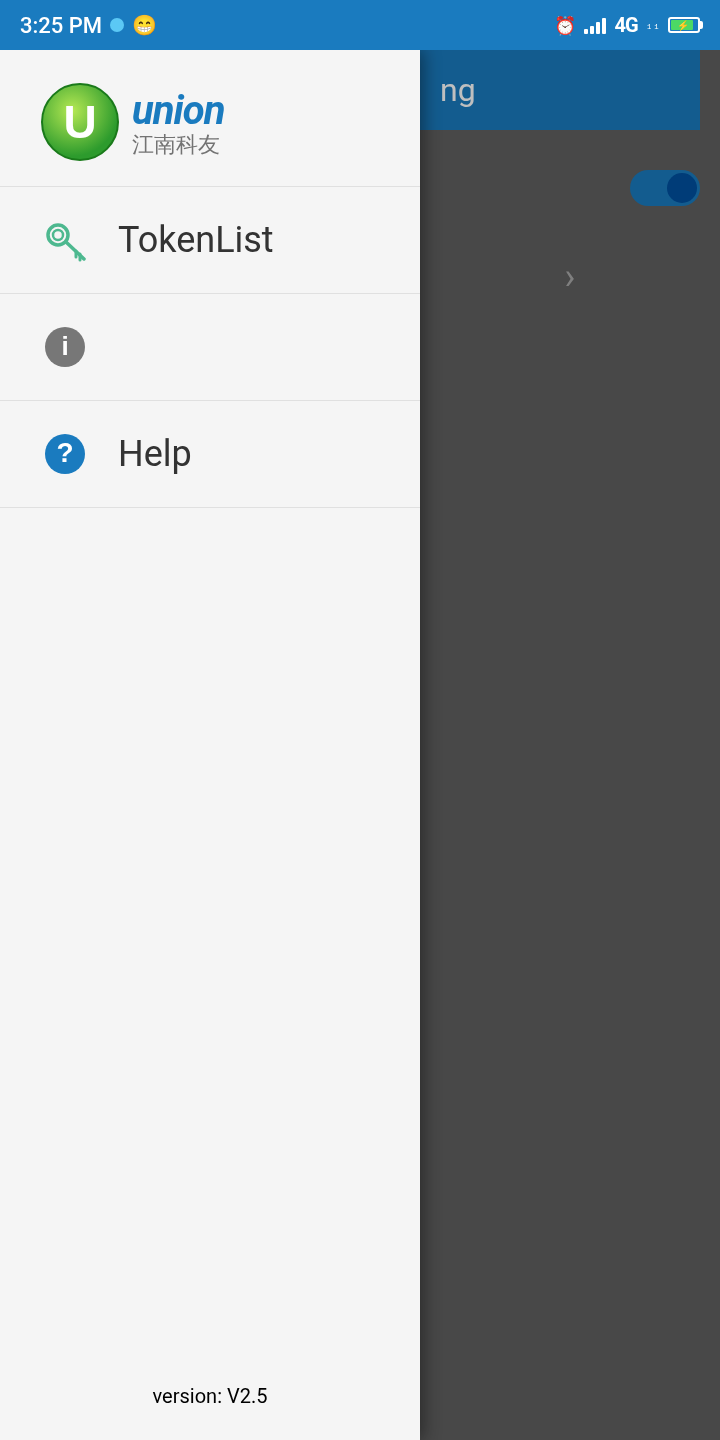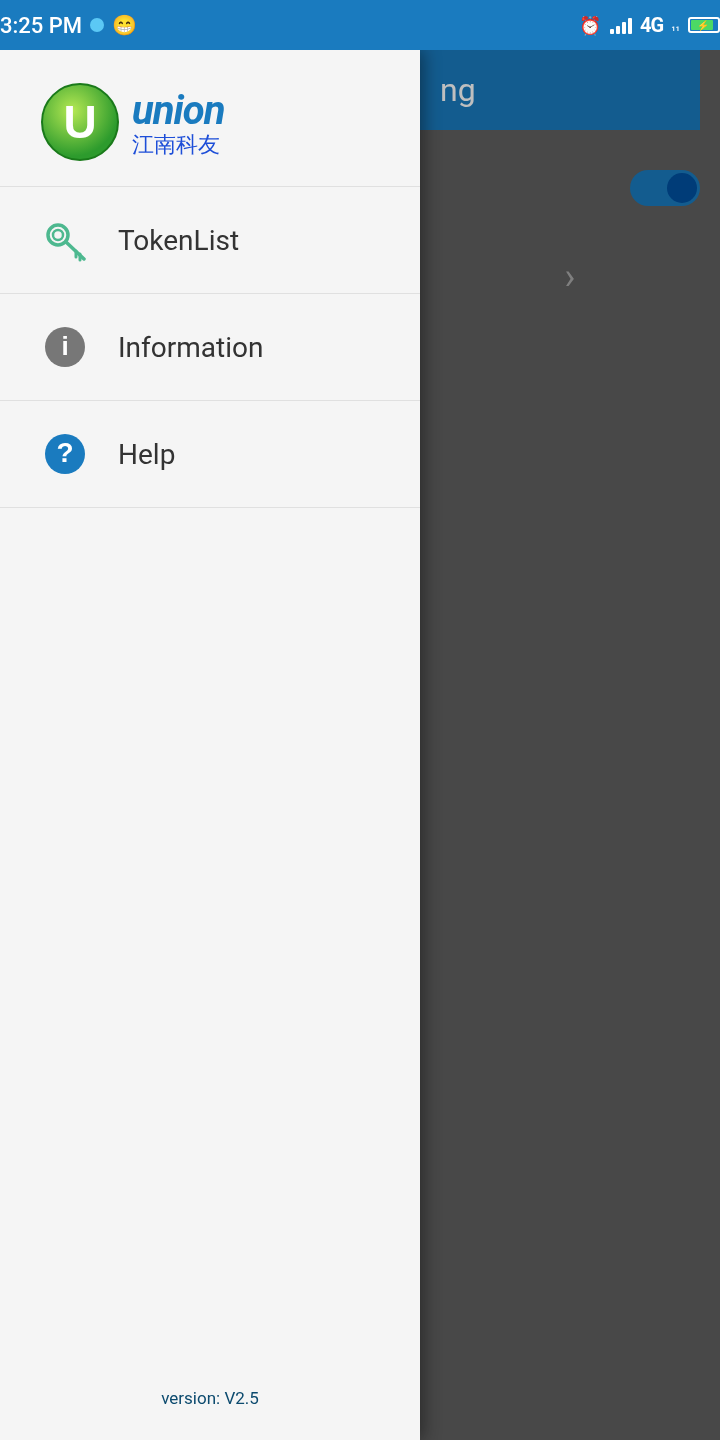--- a/index.html
+++ b/index.html
@@ -14,21 +14,21 @@
     }
 
     
     .status-bar {
       width: 720px;
       height: 50px;
       background: #1a7bbf;
       display: flex;
       align-items: center;
       justify-content: space-between;
-      padding: 0 0;
+      padding: 0 20px;
       position: absolute;
       top: 0; left: 0;
       z-index: 100;
     }
     .status-time {
       color: white;
       font-size: 22px;
       font-weight: 500;
       display: flex;
       align-items: center;
@@ -197,21 +197,21 @@
     .logo-union-text {
       font-size: 42px;
       font-weight: bold;
       color: #1a7bbf;
       font-style: italic;
       letter-spacing: -1px;
       text-align: right;
     }
     .logo-chinese {
       font-size: 22px;
-      color: #1d4ed8;
+      color: #737373;
       margin-top: -4px;
     }
 
     
     .nav-list {
       flex: 1;
       padding: 0;
       list-style: none;
     }
     .nav-item {
@@ -224,29 +224,29 @@
     }
     .nav-icon {
       width: 50px;
       height: 50px;
       display: flex;
       align-items: center;
       justify-content: center;
       flex-shrink: 0;
     }
     .nav-label {
-      font-size: 28px;
+      font-size: 36px;
       color: #333;
     }
 
     
     .version-text {
       text-align: center;
-      color: #0c4a6e;
-      font-size: 17px;
+      color: #000000;
+      font-size: 20px;
       padding: 24px 0 32px;
     }
 
     
     .drawer-scrim {
       flex: 1;
       background: rgba(0,0,0,0.25);
     }
 
     
@@ -273,21 +273,21 @@
 
     <span style="font-size:18px;">⏰</span>
 
     <div class="signal-bars">
       <span></span>
         <span></span>
         <span></span>
         <span></span>
     </div>
     <span class="lte-text">4G</span>
-    <span style="font-size:12px;color:white;">₁₁</span>
+    <span style="font-size:12px;color:white;font-family:Liberation Mono, monospace;">₁₁</span>
 
     <div class="battery-container">
       <div class="battery-icon">
         <div class="battery-fill"></div>
         <span class="battery-lightning">⚡</span>
       </div>
     </div>
   </div>
 </div>
 
@@ -347,21 +347,20 @@
       </li>
 
 
       <li class="nav-item">
         <div class="nav-icon">
           <svg width="46" height="46" viewBox="0 0 46 46">
             <circle cx="23" cy="23" r="20" fill="#777"></circle>
             <text x="23" y="31" text-anchor="middle" font-size="26" font-weight="bold" fill="white" font-family="Arial">i</text>
           </svg>
         </div>
-        <span class="nav-label">Information</span>
       </li>
 
       <li class="nav-item">
         <div class="nav-icon">
           <svg width="46" height="46" viewBox="0 0 46 46">
             <circle cx="23" cy="23" r="20" fill="#1a7bbf"></circle>
             <text x="23" y="31" text-anchor="middle" font-size="28" font-weight="bold" fill="white" font-family="Arial">?</text>
           </svg>
         </div>
         <span class="nav-label">Help</span>

